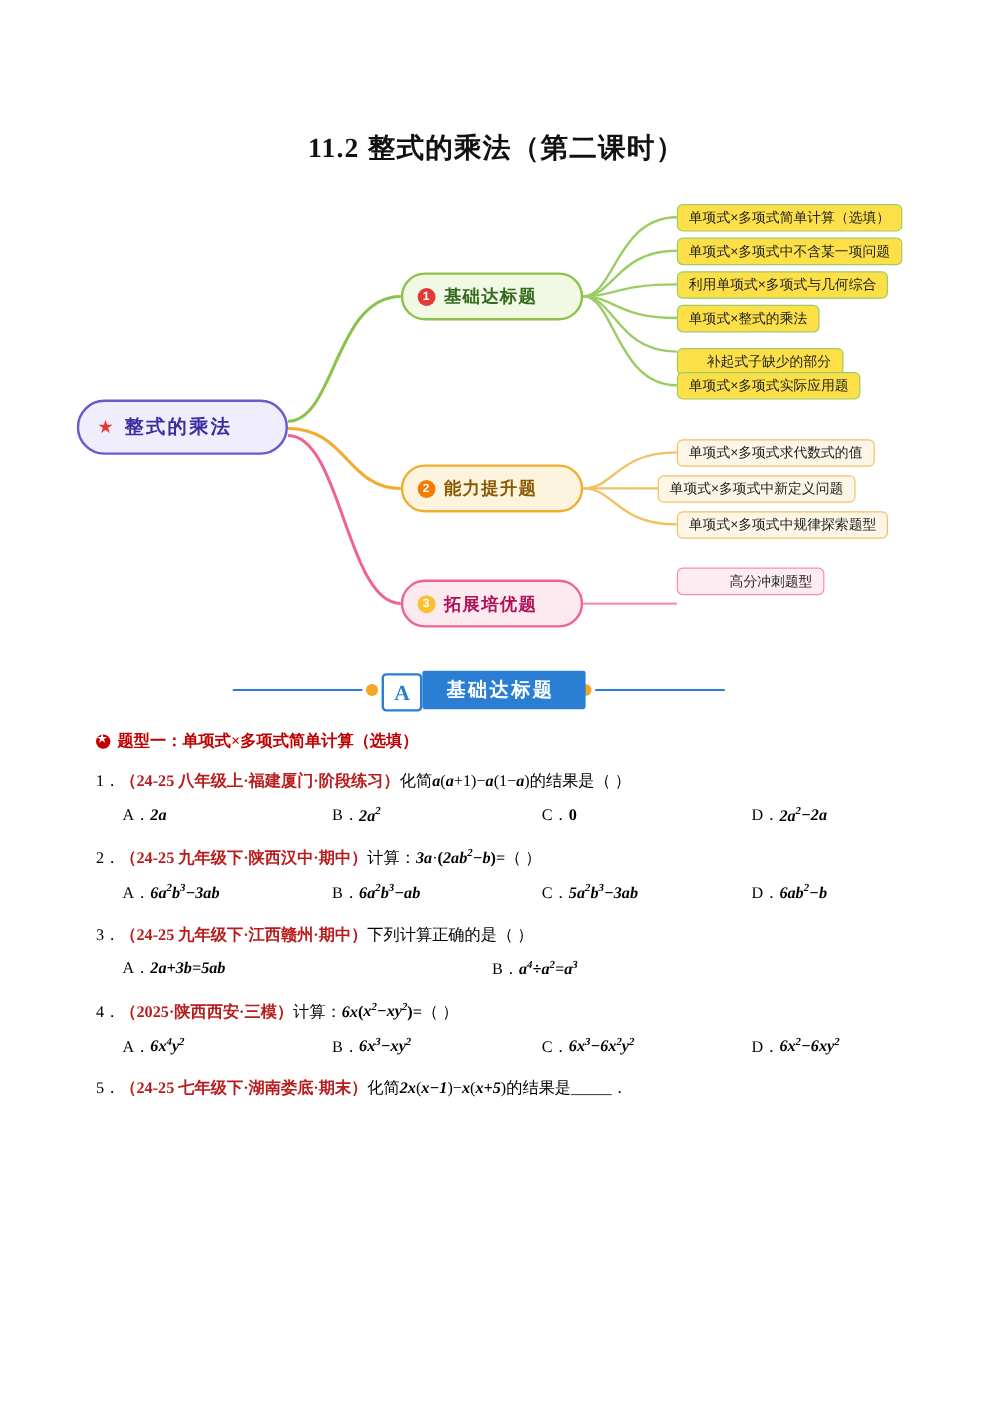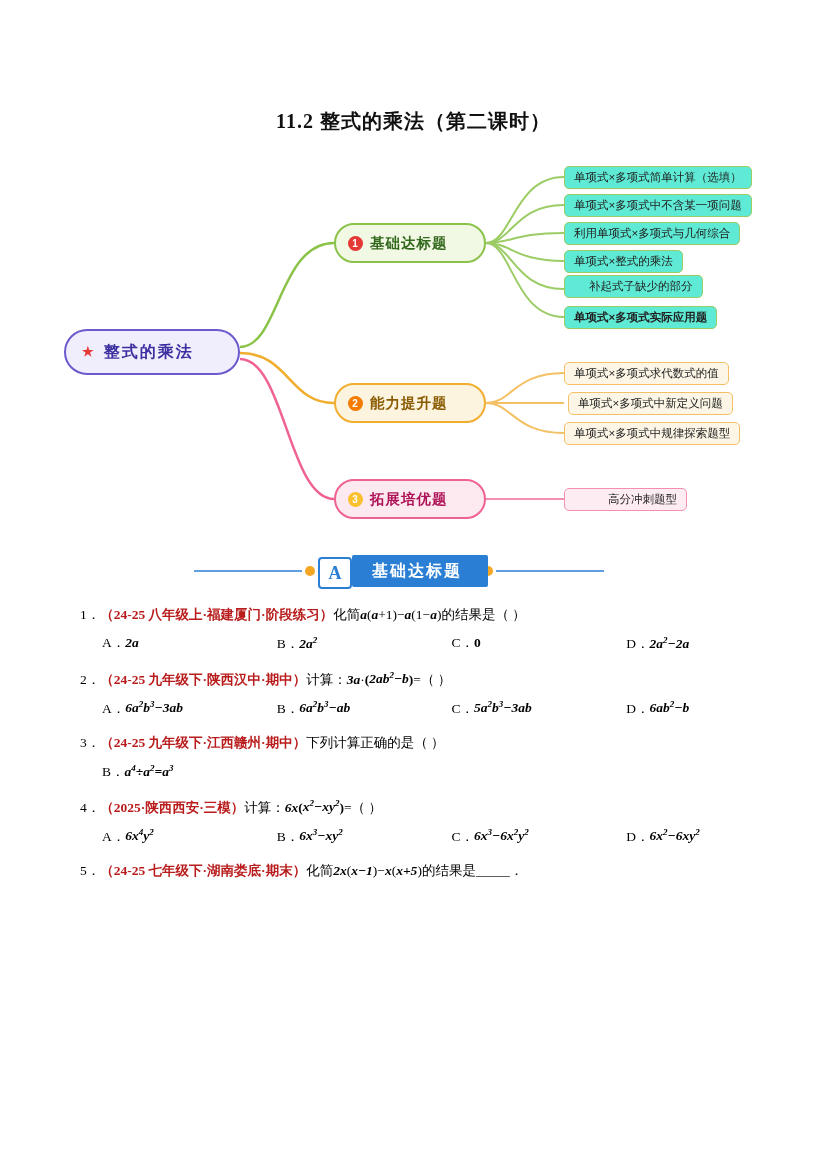--- a/index.html
+++ b/index.html
@@ -20,21 +20,21 @@
     width: 827px;
     height: 1169px;
     box-sizing: border-box;
     padding: 0 64px;
   }
 
   
   .doc-title {
     text-align: center;
     font-family: "Liberation Serif", serif;
-    font-size: 20px;
+    font-size: 23px;
     font-weight: bold;
     letter-spacing: 1px;
     margin-top: 108px;
     color: #111;
   }
 
   
   .mindmap {
     position: relative;
     width: 700px;
@@ -116,21 +116,21 @@
   
   .leaf {
     height: 23px;
     border-radius: 5px;
     padding: 0 9px;
     font-size: 11.5px;
     font-family: "Liberation Sans", sans-serif;
     color: #222;
     justify-content: flex-start;
   }
-  .leaf-g { border: 1.4px solid #9ccc65; background: #5eead4; }
+  .leaf-g { border: 1.4px solid #9ccc65; background: #fde047; }
   .leaf-o { border: 1.4px solid #f3c164; background: #fdf6e6; }
   .leaf-p { border: 1.4px solid #f48fb1; background: #fdecf2; }
 
   
   .banner-wrap {
     position: relative;
     width: 700px;
     height: 40px;
     margin: 10px auto 0 auto;
   }
@@ -272,43 +272,47 @@
     </div>
     <div class="node node-b b3">
       <span class="badge">3</span>
       <span>拓展培优题</span>
     </div>
 
     <div class="node leaf leaf-g" style="left:500px; top:5px;">单项式×多项式简单计算（选填）</div>
     <div class="node leaf leaf-g" style="left:500px; top:33px;">单项式×多项式中不含某一项问题</div>
     <div class="node leaf leaf-g" style="left:500px; top:61px;">利用单项式×多项式与几何综合</div>
     <div class="node leaf leaf-g" style="left:500px; top:89px;">单项式×整式的乘法</div>
-    <div class="node leaf leaf-g" style="left:500px; top:114px;padding-left:24px;">补起式子缺少的部分</div>
-    <div class="node leaf leaf-g" style="left:500px; top:145px;font-weight:bold;">单项式×多项式实际应用题</div>
+    <div class="node leaf leaf-g" style="left:500px; top:125px;padding-left:24px;">补起式子缺少的部分</div>
+    <div class="node leaf leaf-g" style="left:500px; top:145px;">单项式×多项式实际应用题</div>
 
     <div class="node leaf leaf-o" style="left:500px; top:201px;">单项式×多项式求代数式的值</div>
-    <div class="node leaf leaf-o" style="left:504px; top:231px;">单项式×多项式中新定义问题</div>
+    <div class="node leaf leaf-o" style="left:484px; top:231px;">单项式×多项式中新定义问题</div>
     <div class="node leaf leaf-o" style="left:500px; top:261px;">单项式×多项式中规律探索题型</div>
 
-    <div class="node leaf leaf-p" style="left:500px; top:327px;padding-left:43px;">高分冲刺题型</div>
+    <div class="node leaf leaf-p" style="left:500px; top:308px;padding-left:43px;">高分冲刺题型</div>
   </div>
 
   <div class="banner-wrap">
     <svg width="700" height="40">
       <line x1="130" y1="20" x2="238" y2="20" stroke="#2a7fd4" stroke-width="1.6"></line>
       <circle cx="246" cy="20" r="5" fill="#f5a623"></circle>
       <line x1="432" y1="20" x2="540" y2="20" stroke="#2a7fd4" stroke-width="1.6"></line>
       <circle cx="424" cy="20" r="5" fill="#f5a623"></circle>
     </svg>
     <div class="banner-letter">A</div>
     <div class="banner-box">基础达标题</div>
   </div>
 
   <div class="content">
 
+    <div class="type-head">
+      <span class="type-bullet"></span>
+      <span>题型一：单项式×多项式简单计算（选填）</span>
+    </div>
 
     <p class="q">
       <span class="num">1．</span><span class="src">（24-25 八年级上·福建厦门·阶段练习）</span><span>化简</span><span class="mth">a</span>(<span class="mth">a</span>+1)−<span class="mth">a</span>(1−<span class="mth">a</span>)<span>的结果是（      ）</span>
     </p>
     <div class="opts cols4">
       <div><span class="opt-label">A．</span><span class="mth">2a</span></div>
       <div><span class="opt-label">B．</span><span class="mth">2a<sup>2</sup></span></div>
       <div><span class="opt-label">C．</span><span class="mthu">0</span></div>
       <div><span class="opt-label">D．</span><span class="mth">2a<sup>2</sup></span><span class="mth">−2a</span></div>
     </div>
@@ -320,20 +324,21 @@
       <div><span class="opt-label">A．</span><span class="mth">6a<sup>2</sup>b<sup>3</sup>−3ab</span></div>
       <div><span class="opt-label">B．</span><span class="mth">6a<sup>2</sup>b<sup>3</sup>−ab</span></div>
       <div><span class="opt-label">C．</span><span class="mth">5a<sup>2</sup>b<sup>3</sup>−3ab</span></div>
       <div><span class="opt-label">D．</span><span class="mth">6ab<sup>2</sup>−b</span></div>
     </div>
 
     <p class="q">
       <span class="num">3．</span><span class="src">（24-25 九年级下·江西赣州·期中）</span><span>下列计算正确的是（    ）</span>
     </p>
     <div class="opts cols2">
+      <div><span class="opt-label">A．</span><span class="mth">2a+3b=5ab</span></div>
       <div><span class="opt-label">B．</span><span class="mth">a<sup>4</sup>÷a<sup>2</sup>=a<sup>3</sup></span></div>
     </div>
 
     <p class="q">
       <span class="num">4．</span><span class="src">（2025·陕西西安·三模）</span><span>计算：</span><span class="mth">6x</span><span class="frac-paren">(</span><span class="mth">x<sup>2</sup>−xy<sup>2</sup></span><span class="frac-paren">)</span>=（        ）
     </p>
     <div class="opts cols4">
       <div><span class="opt-label">A．</span><span class="mth">6x<sup>4</sup>y<sup>2</sup></span></div>
       <div><span class="opt-label">B．</span><span class="mth">6x<sup>3</sup>−xy<sup>2</sup></span></div>
       <div><span class="opt-label">C．</span><span class="mth">6x<sup>3</sup>−6x<sup>2</sup>y<sup>2</sup></span></div>

